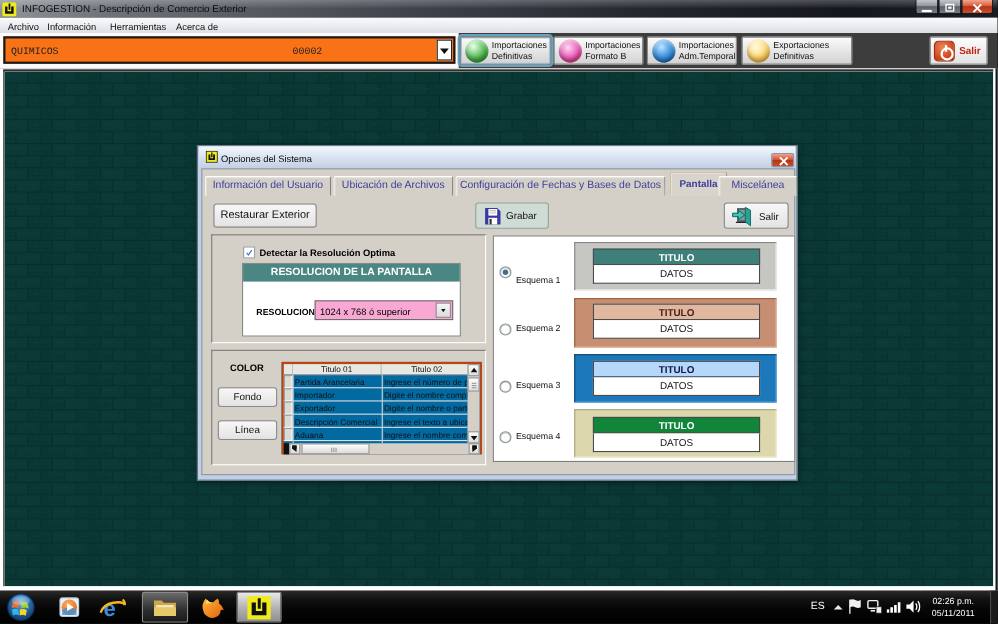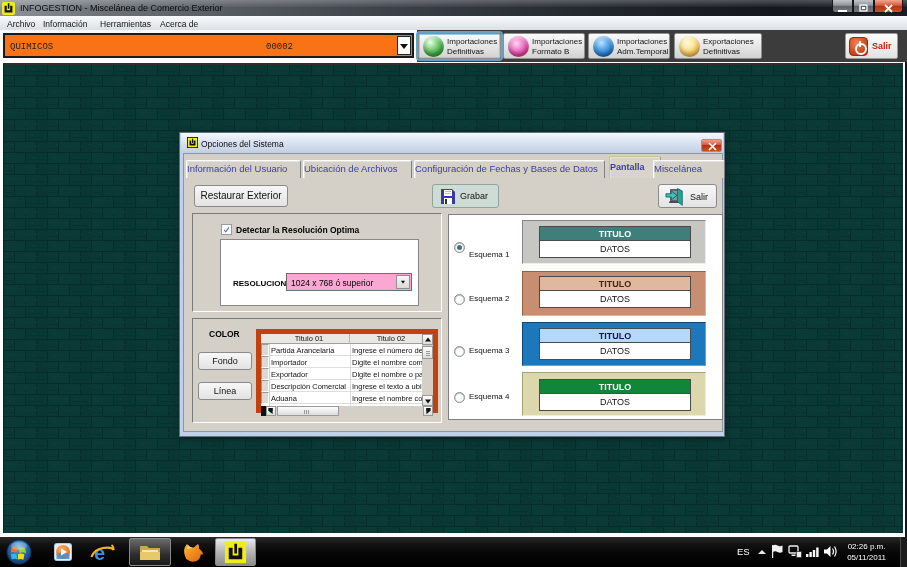--- a/index.html
+++ b/index.html
@@ -23,21 +23,21 @@
 #combo .t1{position:absolute;left:5px;top:7px}
 #combo .t2{position:absolute;left:261px;top:7px}
 #combodrop{position:absolute;right:1px;top:1px;width:14px;height:19px;background:#fff;border:1px solid #222}
 .darr{width:0;height:0;border-left:4px solid transparent;border-right:4px solid transparent;border-top:5px solid #111;position:absolute;left:50%;top:50%;transform:translate(-50%,-40%)}
 .tbtn{position:absolute;top:3px;height:26px;background:linear-gradient(#fbfbfb,#e4e4e4 55%,#d2d2d2);border:1px solid #8f8f8f;border-radius:2px;font-size:8px;line-height:10px;color:#111}
 .tbtn .ic{position:absolute;left:4px;top:2px;width:21px;height:21px;border-radius:50%;box-shadow:inset 0 -3px 4px rgba(0,0,0,.28),inset 0 2px 3px rgba(255,255,255,.55)}
 .tbtn .tx{position:absolute;left:28px;top:3px;white-space:nowrap}
 #tb1{left:418px;width:83px;box-shadow:0 0 0 2px #66a2c2,inset 0 0 0 1px #9ec8de}
 #tb2{left:503px;width:82px}
 #tb3{left:588px;width:82px}
-#tb4{left:674px;width:88px}
+#tb4{left:674px;width:101px}
 #ic1{background:radial-gradient(circle at 35% 30%,#eaffea 0%,#9fe09f 25%,#42a842 60%,#1d7a1d 100%)}
 #ic2{background:radial-gradient(circle at 40% 35%,#ffd8f2 0%,#f083cc 35%,#d83a9a 65%,#e06a30 100%)}
 #ic3{background:radial-gradient(circle at 40% 32%,#bfe3ff 0%,#5aa8e8 35%,#1a6ec0 70%,#0a4a90 100%)}
 #ic4{background:radial-gradient(circle at 40% 32%,#fffbe2 0%,#ffe9a0 30%,#eebb4e 65%,#cd8a1e 100%)}
 #tbsalir{position:absolute;left:845px;top:3px;width:53px;height:26px;background:linear-gradient(#fcfcfc,#e2e2e2);border:1px solid #9a9a9a;border-radius:2px}
 #tbsalir .ic{position:absolute;left:3px;top:3px;width:19px;height:19px;border-radius:4px;background:radial-gradient(circle at 40% 30%,#f0855e,#d14a1e 60%,#b03010);border:1px solid #992a0c}
 #tbsalir .ic:after{content:"";position:absolute;left:4.5px;top:4.5px;width:8px;height:8px;border:2px solid #fff;border-radius:50%}#tbsalir .ic b{position:absolute;left:8.5px;top:3px;width:2px;height:6px;background:#fff}
 #tbsalir .tx{position:absolute;left:26px;top:7px;color:#c22013;font-weight:700;font-size:9px}
 
 #desktop{left:0;top:62px;width:907px;height:475px;background:#ffffff}
@@ -49,34 +49,34 @@
 #showdesk{position:absolute;right:0;top:0;width:7px;height:30px;background:#1c1c1c;border-left:1px solid #4a4a4a}
 .tile{position:absolute;top:1px;width:42px;height:28px;border:1px solid #8a8a8a;border-radius:2px}
 
 #dialog{left:179px;top:132px;width:546px;height:305px;background:#bfd0e8;border:1px solid #64707e;box-shadow:1px 2px 6px rgba(0,0,0,.35);font-size:8.5px}
 #dlgtitle{position:absolute;left:1px;top:0px;right:1px;height:20px;background:linear-gradient(#f4f8fd,#d6e0ef 55%,#c3cfe2)}
 #dlgtitle .tx{position:absolute;left:20px;top:6px;font-size:8.5px;color:#0a0a0a}
 #dlgclose{position:absolute;left:521px;top:6px;width:21px;height:13px;background:linear-gradient(#f0a088,#d4573a 45%,#b33318 50%,#c44f28);border:1px solid #8a97a8;border-radius:2px}
 #dlgclose svg{position:absolute;left:6px;top:2px}
 #dlgclient{position:absolute;left:3px;top:20px;width:540px;height:279px;background:#d4d0c8;border:1px solid #8a96a4;font-size:8.5px}
 
-.tab{position:absolute;top:6px;height:18px;background:#d4d0c8;border:1px solid #fff;border-right-color:#808080;border-bottom:none;border-radius:2px 2px 0 0;font-size:9.5px;color:#3c3c9e;box-shadow:inset 1px 1px 0 #e4e2dc;white-space:nowrap}
+.tab{position:absolute;top:6px;height:18px;background:#d4d0c8;border:1px solid #fff;border-right-color:#808080;border-bottom:none;border-radius:2px 2px 0 0;font-size:9.5px;color:#3c3c9e;text-align:center;box-shadow:inset 1px 1px 0 #e4e2dc;white-space:nowrap}
 .tab.sel{top:2px;height:22px;background:#d8d4cc;border-color:#a8a478;border-top-color:#c8c49a;border-left-color:#c8c49a;font-weight:700;font-size:9px}
 .tab span{position:relative;top:2px}
 .tab.sel span{top:5px}
 
 .dbtn{position:absolute;background:linear-gradient(#f7f7f7,#e3e3e3);border:1px solid #8a8a8a;border-radius:3px;font-size:8.5px;color:#111;text-align:center}
 
 .gpanel{position:absolute;border:1px solid #fff;border-top-color:#7a7a7a;border-left-color:#7a7a7a}
 #rightpanel{position:absolute;background:#fff;border:1px solid #808080}
 
 #resbox{position:absolute;background:#fff;border:1px solid #888}
 #reshdr{position:absolute;left:0;top:0;right:0;height:16px;background:#4a8782;color:#fff;font-weight:700;font-size:9.5px;text-align:center;line-height:16px}
 
-#grid{position:absolute;border:5px solid #c2410c;background:#ffffff;font-size:7.5px;color:#111}
+#grid{position:absolute;border:2px solid #c2410c;background:#0369a1;font-size:7.5px;color:#111}
 .ghead{position:absolute;background:#e8e7e2;border-bottom:1px solid #a0a0a0;text-align:center}
 .gcell{position:absolute;white-space:nowrap;overflow:hidden}
 .grow{position:absolute;left:8px;right:11px;height:12px;border-bottom:1px solid #dedede}
 .gsel{position:absolute;left:0;width:8px;height:12px;background:#dcdad4;border:1px solid #fff;border-top-color:#999;border-left-color:#999}
 .sbar{position:absolute;background:#d4d0c8}
 .sbtn{position:absolute;background:linear-gradient(#fdfdfd,#dcdcdc);border:1px solid #9a9a9a}
 
 .scheme{position:absolute;left:338px;width:184px}
 .schemeT{position:absolute;left:16px;right:14px;height:15px;font-weight:700;font-size:9px;text-align:center;line-height:15px;border:1px solid #4a4a4a}
 .schemeD{position:absolute;left:16px;right:14px;height:17px;background:#fff;font-size:9px;color:#111;text-align:center;line-height:16px;border:1px solid #4a4a4a;border-top:none}
@@ -85,21 +85,21 @@
 .radio.on i:after{content:"";position:absolute;left:1px;top:1px;width:5px;height:5px;border-radius:50%;background:#3f6f8d}
 .rlabel{position:absolute;font-size:8px;color:#111}
 </style></head>
 <body>
 
 <div class="abs" id="titlebar">
   <svg id="appicon1" class="abs" width="13" height="13" viewBox="0 0 13 13">
       <rect x="0" y="0" width="13" height="13" rx="2" fill="#f0ec1a"></rect>
       <path d="M2.6 3.8 h2.2 v4.4 h3.4 v-4.4 h2.2 v6.8 h-7.8 z M5.8 1.2 h1.6 v5.6 h-1.6 z" fill="#111"></path>
     </svg>
-  <span class="abs" id="apptitle">INFOGESTION - Miscelánea de Comercio Exterior</span>
+  <span class="abs" id="apptitle">INFOGESTION - Descripción de Comercio Exterior</span>
   <div class="wb" id="wb-min"><svg width="19" height="11">
         <rect x="5" y="7" width="9" height="2" fill="#fff"></rect>
       </svg></div>
   <div class="wb" id="wb-max"><svg width="19" height="11">
         <rect x="6" y="2" width="7" height="6" fill="none" stroke="#fff" stroke-width="1.2"></rect>
         <rect x="8" y="4" width="3" height="2" fill="#fff"></rect>
       </svg></div>
   <div class="wb" id="wb-close"><svg width="27" height="11">
         <path d="M10 2 L17 9 M17 2 L10 9" stroke="#fff" stroke-width="1.8"></path>
       </svg></div>
@@ -222,20 +222,21 @@
     </div>
 
     <div class="gpanel" style="left:8px;top:59px;width:250px;height:99px"></div>
     <div class="abs" style="left:37px;top:70px;width:11px;height:11px;background:#fff;border:1px solid #9a9a9a">
         <svg width="9" height="9" viewBox="0 0 9 9" style="position:absolute;left:0;top:0">
           <path d="M2.2 4.8 l1.6 2 l3.2 -4.4" stroke="#4a78c4" stroke-width="1.1" fill="none"></path>
         </svg>
       </div>
     <div class="abs" style="left:52px;top:71px;font-weight:700;font-size:8.5px">Detectar la Resolución Optima</div>
     <div id="resbox" style="left:36px;top:85px;width:199px;height:67px">
+      <div id="reshdr">RESOLUCION DE LA PANTALLA</div>
       <div class="abs" style="left:12px;top:39px;font-weight:700;font-size:8px">RESOLUCION</div>
       <div class="abs" style="left:65px;top:33px;width:126px;height:18px;border:1px solid #6e6e6e;background:#f9a8d4">
         <span style="position:absolute;left:4px;top:4px;font-size:8.5px">1024 x 768 ó superior</span>
         <div style="position:absolute;right:1px;top:1px;width:14px;height:14px;background:linear-gradient(#f6f6f6,#dadada);border:1px solid #909090">
             <div class="darr" style="border-left-width:2.5px;border-right-width:2.5px;border-top-width:3.5px"></div>
           </div>
       </div>
     </div>
 
     <div class="gpanel" style="left:8px;top:164px;width:250px;height:105px"></div>

